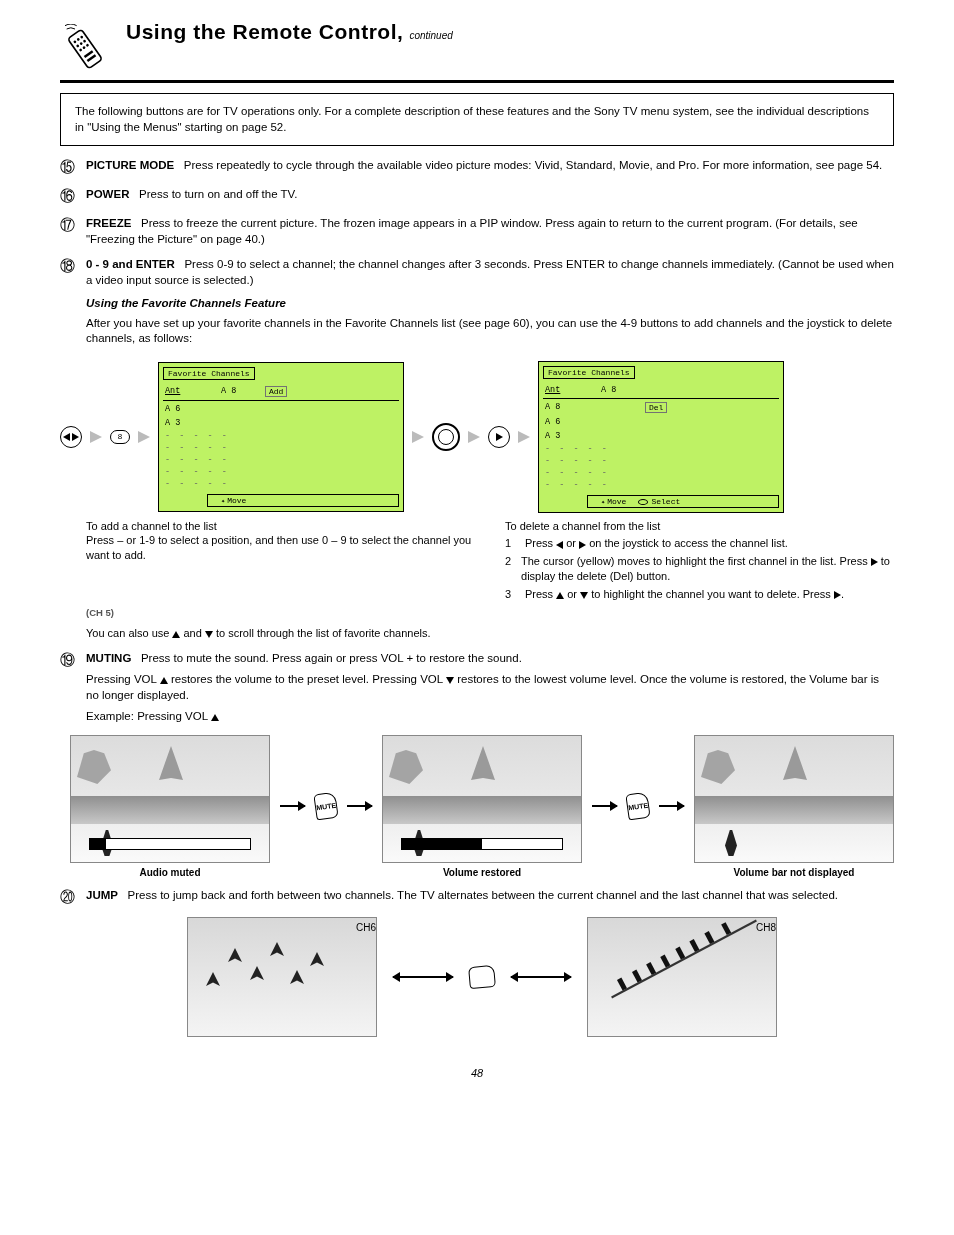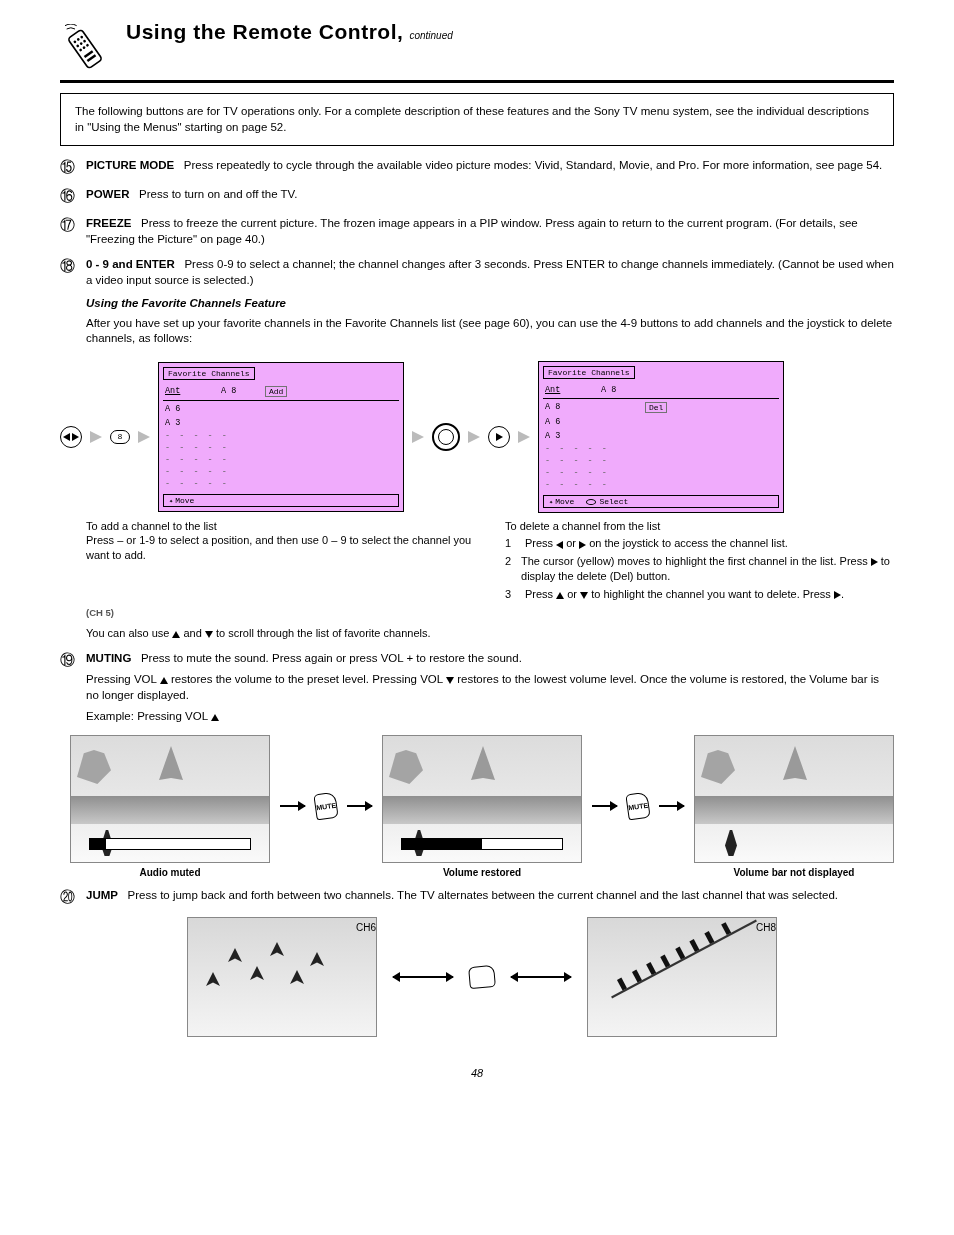--- a/index.html
+++ b/index.html
@@ -96,41 +96,41 @@
     border-radius: 7px;
     display: flex; align-items: center; justify-content: center;
     background: #fff;
     font-size: 8px;
   }
   .menu-box {
     width: 246px;
     border: 1.5px solid #000;
     font-family: "Courier New", monospace;
     font-size: 8.5px;
-    background: #f0abfc;
+    background: #bef264;
     padding: 4px;
   }
   .menu-title {
     border: 1px solid #000;
     display: inline-block;
     padding: 1px 4px;
     font-size: 8px;
   }
   .menu-row { display: flex; padding: 2px 2px; align-items: center; }
   .menu-hr { border-top: 1px solid #000; margin: 1px 0; }
   .menu-col1 { width: 56px; }
   .menu-col2 { width: 44px; }
   .menu-btn { border: 1px solid #737373; padding: 0 3px; font-size: 8px; }
   .menu-dash { color: #666; letter-spacing: 2px; padding: 1px 2px; }
   .menu-footer {
     border: 1px solid #000;
     margin-top: 4px;
-    padding: 1px 5px;
+    padding: 1px 13px;
     font-size: 8px;
-    display: flex; gap: 12px; align-items: flex-end;
+    display: flex; gap: 12px; align-items: flex-end; margin-left: 44px;
   }
   .move-glyph { font-size: 7px; margin-right: 2px; }
   .oval-glyph {
     display: inline-block;
     width: 10px; height: 6px;
     border: 1px solid #000;
     border-radius: 50%;
     vertical-align: middle; margin-right: 3px;
   }
   .instr-two-col {

